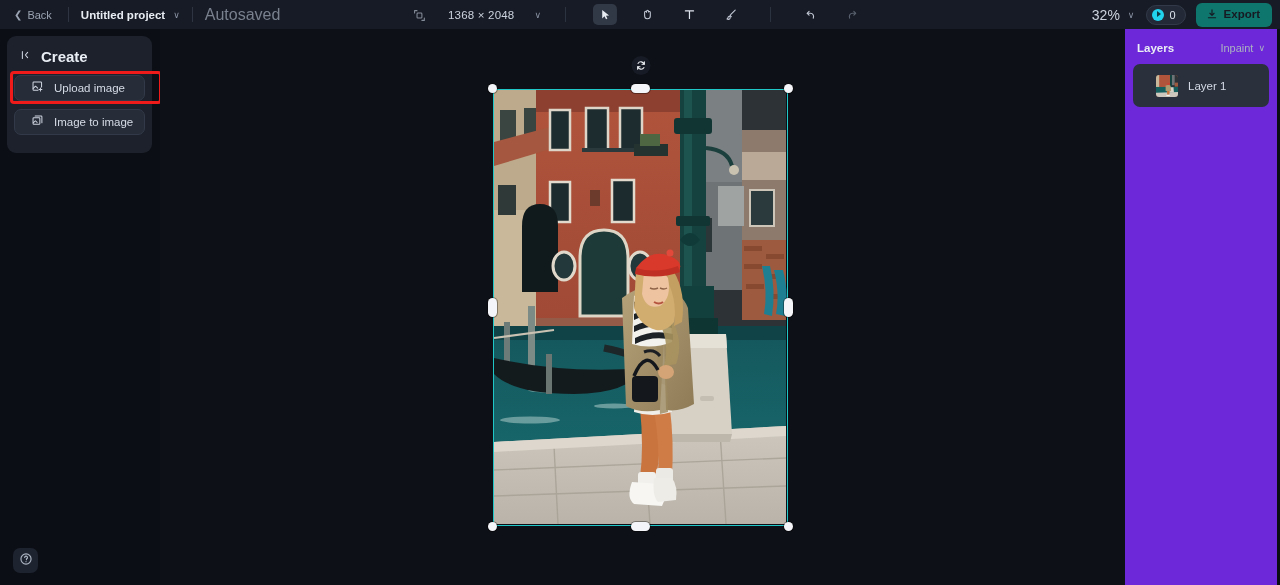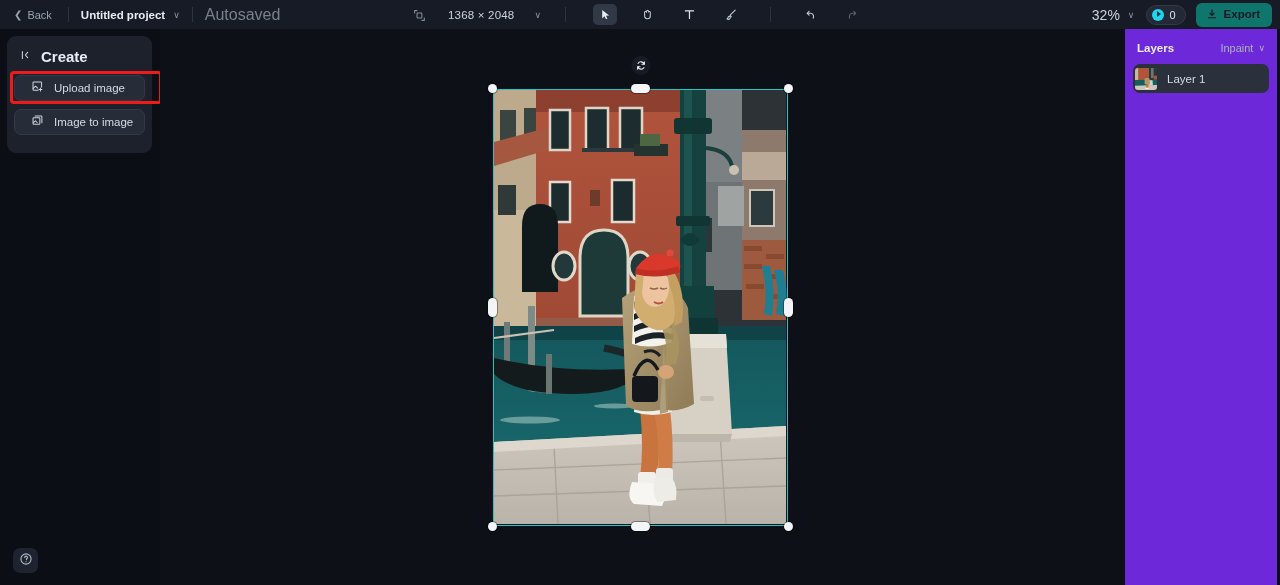--- a/index.html
+++ b/index.html
@@ -135,22 +135,22 @@
     margin-left: 16px;
   }
   .rp-head {
     display: flex; align-items: center; justify-content: space-between;
     padding: 13px 12px 10px 12px;
   }
   .rp-title { color: #e9edf4; font-size: 11.5px; font-weight: bold; }
   .rp-history { display: flex; align-items: center; gap: 5px; color: #aab2c0; font-size: 11px; cursor: pointer; }
   .layer-row {
     display: flex; align-items: center; gap: 10px;
-    margin: 0 8px; height: 29px; border-radius: 7px;
-    background: #2a303c; padding-left: 2px; cursor: pointer;
+    margin: 0 8px; height: 43px; border-radius: 7px;
+    background: #2a303c; padding-left: 23px; cursor: pointer;
   }
   .layer-thumb {
     width: 22px; height: 22px; border-radius: 3px; overflow: hidden;
     position: relative; background: #b8563c; flex: none;
   }
   .layer-name { color: #d3dae5; font-size: 11.5px; }
 
   
   .help-btn {
     position: absolute; left: 13px; bottom: 12px;

